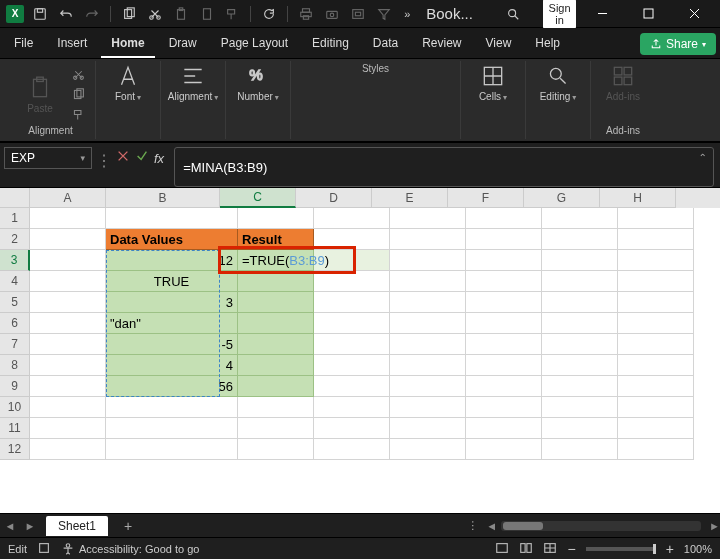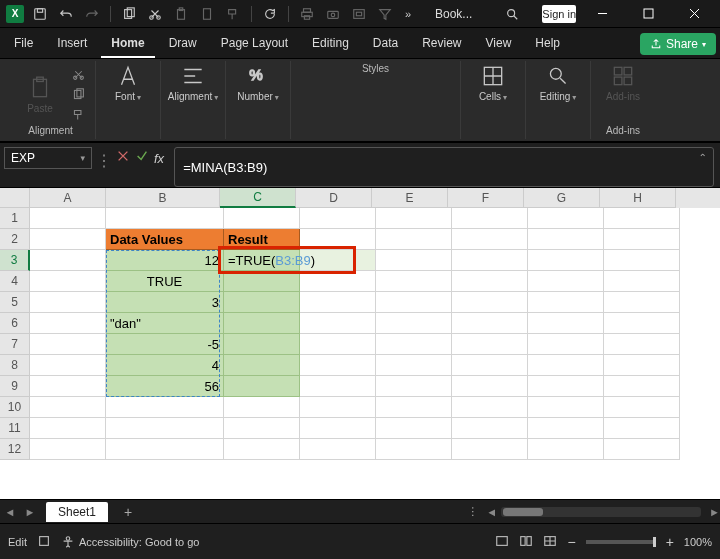--- a/index.html
+++ b/index.html
@@ -20,21 +20,21 @@
   body{margin:0;background:#555;padding:0}
   .app{width:720px;height:559px;background:var(--bg0);display:flex;flex-direction:column;color:var(--fg);position:relative;overflow:hidden}
   
   .titlebar{height:28px;background:var(--bg0);display:flex;align-items:center;padding:0 6px;gap:6px;border-bottom:1px solid #000;font-size:11px}
   .titlebar .xl{width:18px;height:18px;background:#107c41;color:#fff;display:flex;align-items:center;justify-content:center;font-weight:bold;font-size:10px;border-radius:2px}
   .titlebar svg{width:14px;height:14px;fill:none;stroke:#c8c8c8;stroke-width:1.3}
   .titlebar .qabtn{width:20px;height:20px;display:flex;align-items:center;justify-content:center;border-radius:2px}
   .titlebar .qabtn.dim svg{stroke:#666}
   .titlebar .sep{width:1px;height:16px;background:#444;margin:0 2px}
   .titlebar .spacer{flex:1}
-  .titlebar .title{color:#ddd;font-size:12px}
+  .titlebar .title{color:#ddd;font-size:15px}
   .signin{background:#fff;color:#222;border:none;font-size:11px;padding:3px 0;border-radius:2px}
   .winbtn{width:40px;height:28px;display:flex;align-items:center;justify-content:center}
   .winbtn svg{stroke:#fff;stroke-width:1;fill:none;width:11px;height:11px}
   
   .tabstrip{height:30px;background:var(--bg0);display:flex;align-items:flex-end;padding:0 4px;gap:4px;font-size:12px}
   .tabstrip .tab{padding:6px 10px;color:#ddd;border-bottom:2px solid transparent}
   .tabstrip .tab.active{border-bottom:2px solid #fff;font-weight:600}
   .tabstrip .spacer{flex:1}
   .share{background:var(--green-share);color:#fff;padding:4px 10px;border-radius:4px;font-size:12px;display:flex;align-items:center;gap:4px;margin-bottom:3px}
   
@@ -64,37 +64,37 @@
   .gridwrap{flex:1;background:#fff;color:#000;position:relative;overflow:hidden;display:flex;flex-direction:column}
   .colhdrs{display:flex;height:20px;background:#e6e6e6}
   .corner{width:30px;border-right:1px solid #ccc;border-bottom:1px solid #ccc;background:#e6e6e6}
   .ch{width:76px;border-right:1px solid #ccc;border-bottom:1px solid #ccc;display:flex;align-items:center;justify-content:center;font-size:12px;color:#555;background:#e6e6e6}
   .ch.sel{background:#cfe2cf;border-bottom:2px solid var(--accent);color:#107c41}
   .rows{display:flex;flex-direction:column}
   .row{display:flex;height:21px}
   .rh{width:30px;border-right:1px solid #ccc;border-bottom:1px solid #ccc;display:flex;align-items:center;justify-content:center;font-size:12px;color:#555;background:#e6e6e6}
   .rh.sel{background:#cfe2cf;border-right:2px solid var(--accent);color:#107c41}
   .cell{width:76px;border-right:1px solid #d4d4d4;border-bottom:1px solid #d4d4d4;font-size:13px;display:flex;align-items:center;padding:0 4px;background:#fff;overflow:visible;white-space:nowrap}
-  .cell.c-b{width:118px}
+  .cell.c-b{width:132px}
   .cell.hdr{background:var(--orange);color:#000;font-weight:bold;border-right:1px solid #a65a1f;border-bottom:1px solid #a65a1f}
   .cell.dv{background:var(--sel-green);border-right:1px solid #9cc185;border-bottom:1px solid #9cc185}
   .cell.num{justify-content:flex-end}
   .cell.center{justify-content:center}
   .redbox{position:absolute;border:3px solid #d92300;pointer-events:none}
   .rangebox{position:absolute;border:1px dashed #3d85c6;pointer-events:none}
   
   .sheettabs{height:24px;background:#1f1f1f;display:flex;align-items:center;color:#ccc;font-size:11px;border-top:1px solid #000}
   .sheettabs .nav{width:20px;text-align:center;color:#888}
   .sheet{background:#fff;color:#222;padding:3px 12px;border-radius:2px 2px 0 0;font-size:12px;margin-left:6px}
   .addsheet{width:20px;text-align:center;color:#aaa;margin-left:10px;font-size:14px}
   .sheettabs .spacer{flex:1}
   .sheettabs .dots{color:#aaa;margin-right:8px}
   .hscroll{width:200px;height:10px;background:#333;border-radius:3px;margin-right:8px;position:relative}
   .hscroll::before{content:"";position:absolute;left:2px;top:1px;width:40px;height:8px;background:#777;border-radius:3px}
-  .status{height:36px;background:#1f1f1f;display:flex;align-items:center;color:#ccc;font-size:11px;padding:0 8px;gap:10px;border-top:1px solid #000}
+  .status{height:22px;background:#1f1f1f;display:flex;align-items:center;color:#ccc;font-size:11px;padding:0 8px;gap:10px;border-top:1px solid #000}
   .status .spacer{flex:1}
   .status svg{width:14px;height:14px;stroke:#bbb;fill:none;stroke-width:1.3}
   .zoomslider{width:70px;height:4px;background:#555;position:relative}
   .zoomslider::after{content:"";position:absolute;right:0;top:-3px;width:3px;height:10px;background:#ccc}
 </style>
 </head>
 <body>
 
 <div class="app">
 

